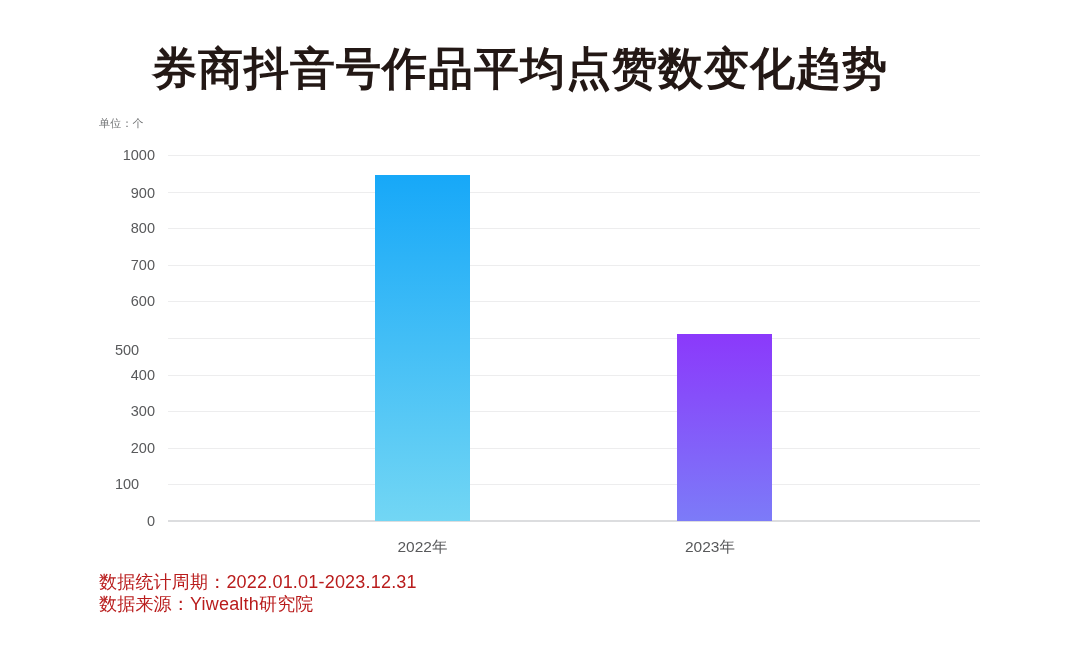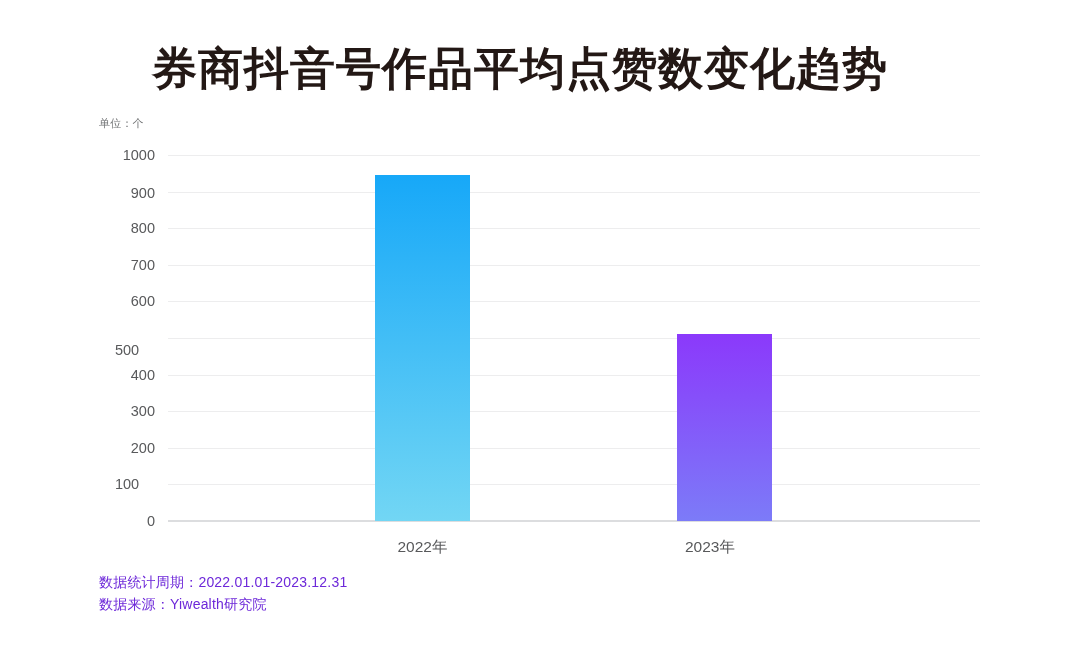--- a/index.html
+++ b/index.html
@@ -93,22 +93,22 @@
     position: absolute;
     left: 168px;
     top: 521px;
     width: 812px;
     height: 40px;
   }
   #footer {
     position: absolute;
     left: 99px;
     top: 571px;
-    font-size: 14px;
-    color: #6d28d9;
+    font-size: 18px;
+    color: #b91c1c;
     line-height: 22px;
     letter-spacing: 0.2px;
   }
   #footer div { white-space: nowrap; }
 </style>
 </head>
 <body>
 
 <div id="chart-card">
 

